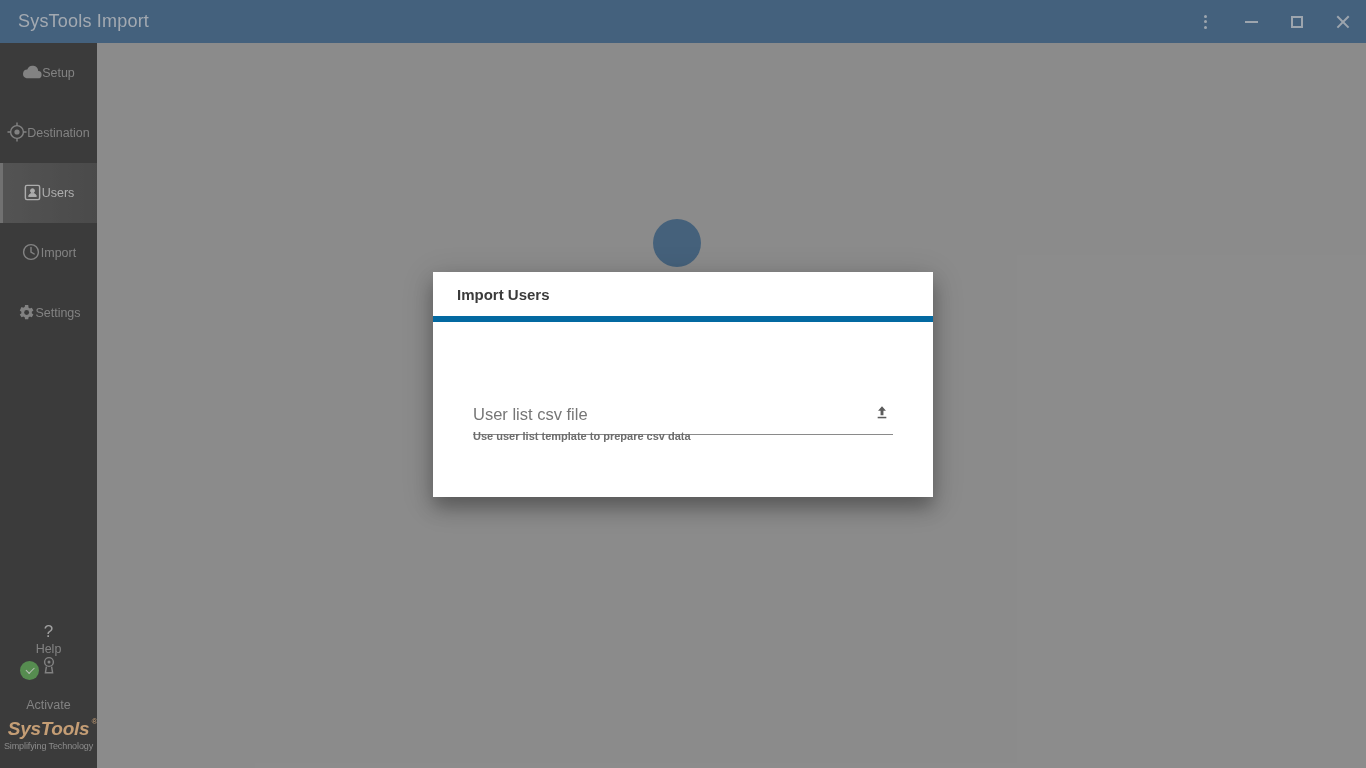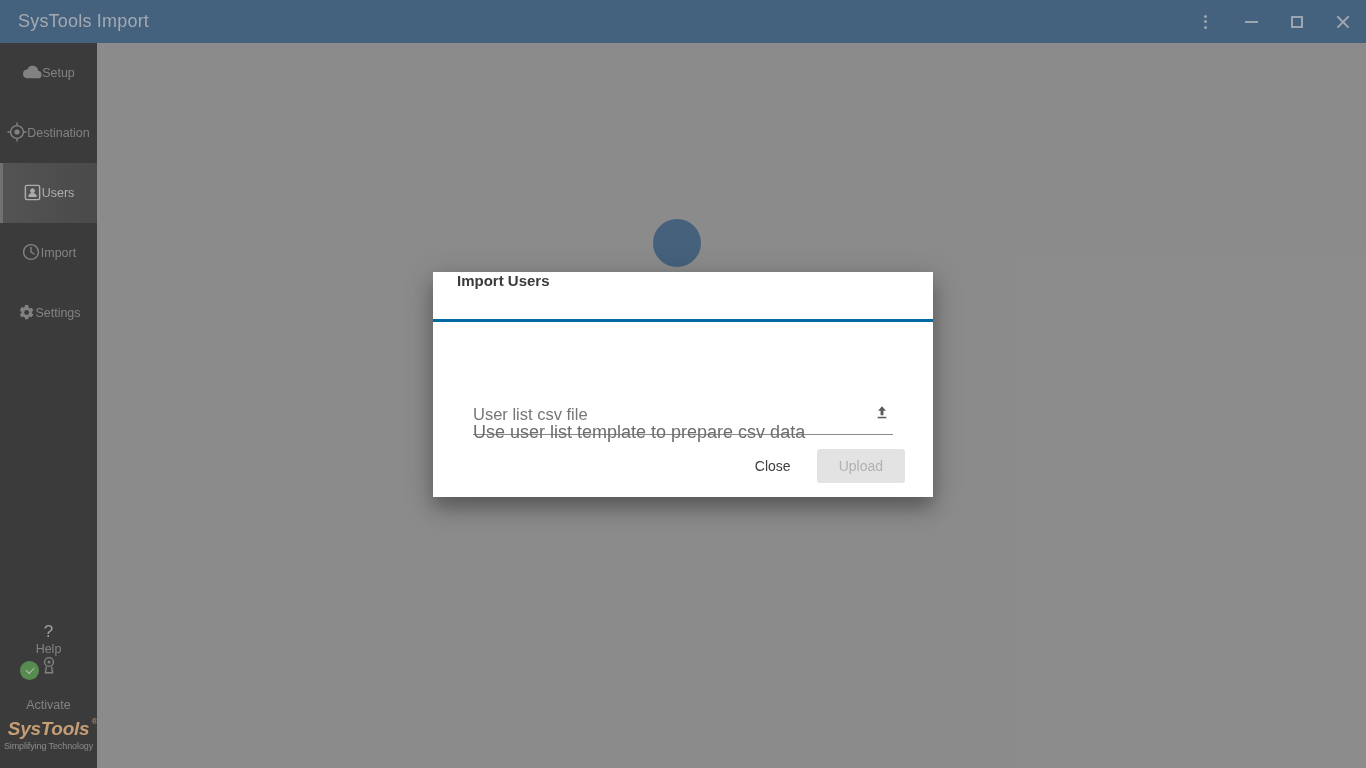--- a/index.html
+++ b/index.html
@@ -137,43 +137,43 @@
   #dialog {
     position: absolute;
     left: 433px; top: 272px;
     width: 500px; height: 225px;
     background: #ffffff;
     box-shadow: 0 11px 17px rgba(0,0,0,0.26), 0 6px 30px rgba(0,0,0,0.18);
     display: flex; flex-direction: column;
   }
   #dialog-header {
     height: 50px;
-    display: flex; align-items: flex-start;
+    display: flex; align-items: center;
     padding-left: 24px;
-    border-bottom: 3px solid #0369a1;
+    border-bottom: 6px solid #0369a1;
   }
   #dialog-title { font-size: 15px; color: #3b3b3b; font-weight: bold; }
   #dialog-body { flex: 1; padding: 0 40px; position: relative; }
   #field-row {
     position: absolute; left: 40px; top: 80px;
     width: 420px;
     display: flex; align-items: flex-end;
     border-bottom: 1px solid #8a8a8a;
     padding-bottom: 10px;
   }
   #csv-input {
     border: none; outline: none; flex: 1;
     font-family: "Liberation Sans", sans-serif;
     font-size: 16.5px; color: #424242; background: transparent;
   }
   #csv-input::placeholder { color: #767676; }
   #upload-icon { width: 22px; height: 22px; display: flex; align-items: center; justify-content: center; }
   #helper-text {
-    position: absolute; left: 40px; top: 100px;
-    font-size: 18px; color: #6d6d6d;
+    position: absolute; left: 40px; top: 108px;
+    font-size: 11px; color: #6d6d6d; font-weight: bold;
   }
   #dialog-footer {
     height: 62px;
     display: flex; align-items: center; justify-content: flex-end;
     padding-right: 28px; gap: 10px;
   }
   #close-btn {
     background: transparent; border: none;
     font-family: "Liberation Sans", sans-serif;
     font-size: 14px; color: #3d3d3d;
@@ -319,19 +319,15 @@
         <input id="csv-input" type="text" placeholder="User list csv file" style="">
         <span id="upload-icon">
           <svg width="18" height="18" viewBox="0 0 20 20">
             <path d="M10 2.6 5.6 7.4h2.8v5h3.2v-5h2.8z" fill="#5c5c5c"></path>
             <rect x="5.2" y="14.2" width="9.6" height="1.7" fill="#5c5c5c"></rect>
           </svg>
         </span>
       </div>
       <div id="helper-text">Use user list template to prepare csv data</div>
     </div>
-    <div id="dialog-footer">
-      <button id="close-btn">Close</button>
-      <button id="upload-btn" disabled="">Upload</button>
-    </div>
   </div>
 
 </div>
 
 </body></html>

